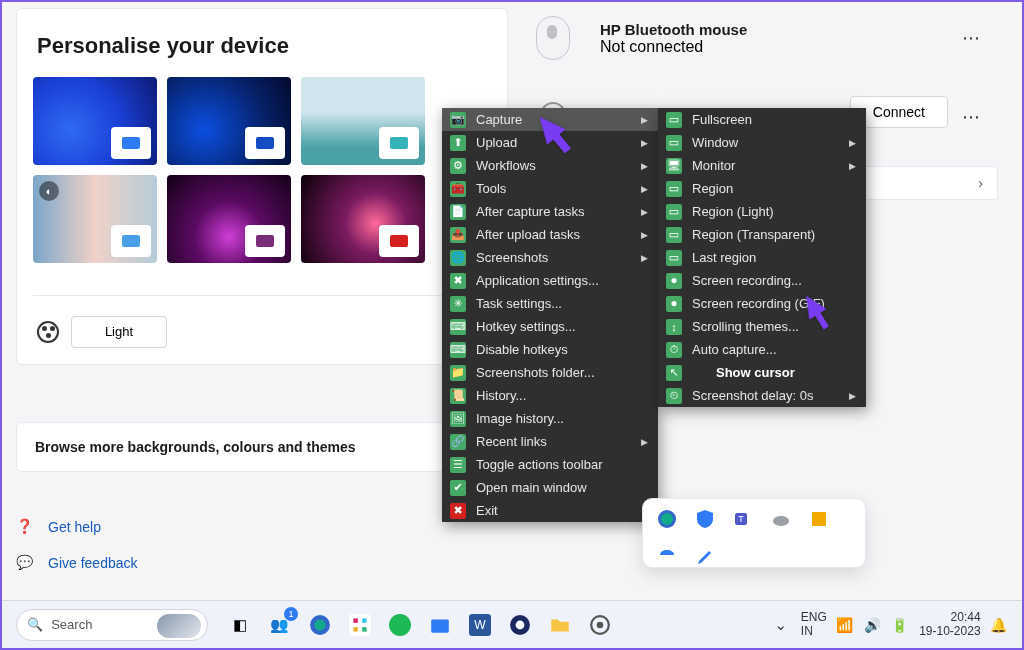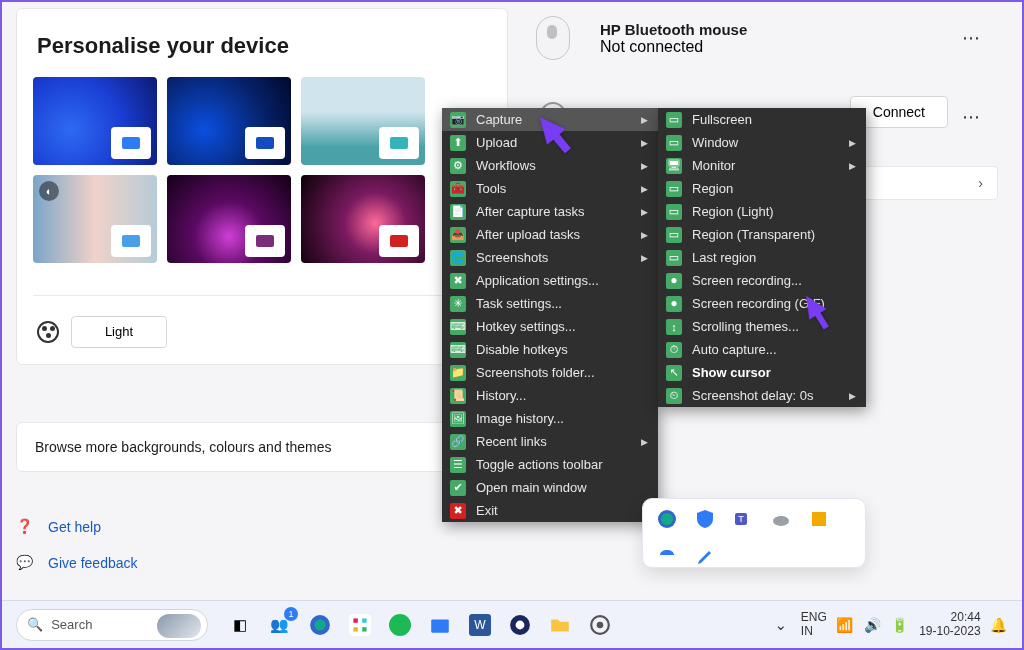--- a/index.html
+++ b/index.html
@@ -22,21 +22,21 @@
   .t6 { background: radial-gradient(circle at 60% 55%, #ff6a9a 0%, #7a1a60 35%, #0b0008 100%);}
   .c-blue{background:#2f7bf5;} .c-dblue{background:#144cc2;} .c-teal{background:#34b3b8;}
   .c-lblue{background:#4aa0e8;} .c-purple{background:#7a2d78;} .c-red{background:#d52020;}
 
   .colour-row{display:flex;align-items:center;gap:12px;margin-top:32px;border-top:1px solid #e8e8ee;padding-top:20px;}
   .palette-icon{width:22px;height:22px;border:2px solid #333;border-radius:50%;position:relative;margin-left:4px;}
   .palette-icon::before{content:"";position:absolute;width:5px;height:5px;border-radius:50%;background:#333;left:3px;top:3px;box-shadow:8px 0 0 #333, 4px 7px 0 #333;}
   .colour-label{font-size:14px;color:#1b1b1b;flex:1;}
   .light-btn{width:96px;height:32px;border:1px solid #d5d5dc;border-radius:4px;background:#fff;font-size:13px;text-align:center;line-height:30px;margin-right:4px;}
 
-  .browse-row{position:absolute;left:14px;top:420px;width:492px;background:#fff;border:1px solid #e6e6ec;border-radius:6px;padding:16px 18px;font-size:14px;color:#1b1b1b;}
+  .browse-row{position:absolute;left:14px;top:420px;width:492px;background:#fff;border:1px solid #e6e6ec;border-radius:6px;padding:16px 18px;font-size:14px;color:#1b1b1b;font-weight:bold;}
 
   .help-link{position:absolute;left:14px;display:flex;align-items:center;gap:14px;font-size:14px;color:#185abd;cursor:pointer;}
   .help1{top:516px;} .help2{top:552px;}
   .help-ic{width:18px;height:18px;color:#333;}
 
   
   .bt-row{position:absolute;left:520px;top:6px;width:478px;display:flex;align-items:center;padding:8px 14px;gap:16px;}
   .bt-ico{width:34px;height:44px;border:1px solid #c6c6cc;border-radius:17px;position:relative;margin-right:14px;background:#f3f3f6;}
   .bt-ico::after{content:"";position:absolute;left:10px;top:8px;width:10px;height:14px;background:#bfc0c5;border-radius:5px;}
   .bt-name{font-size:15px;font-weight:600;color:#1b1b1b;}
@@ -51,21 +51,21 @@
   .chev{margin-left:auto;font-size:14px;color:#555;}
 
   
   .menu{position:absolute;background:#2f2f2f;color:#e6e6e6;font-size:13px;box-shadow:2px 4px 14px rgba(0,0,0,0.4);}
   .menu .row{display:flex;align-items:center;height:23px;padding:0 10px 0 8px;gap:10px;cursor:pointer;}
   .menu .row.hl{background:#565656;}
   .menu .ic{width:16px;height:16px;display:flex;align-items:center;justify-content:center;font-size:11px;border-radius:2px;}
   .menu .arrow{margin-left:auto;font-size:9px;color:#cfcfcf;}
   .menu1{left:440px;top:106px;width:216px;}
   .menu2{left:656px;top:106px;width:208px;}
-  .bold{font-weight:700;color:#fff;}
+  .bold{font-weight:700;color:#fff;margin-left:24px;}
 
   
   .parrow{position:absolute;width:0;height:0;pointer-events:none;filter:drop-shadow(0 0 2px rgba(0,0,0,0.3));}
   .pa1{left:534px;top:112px;border-left:12px solid transparent;border-right:12px solid transparent;border-bottom:26px solid #7a3cf2;transform:rotate(-40deg);}
   .pa1::after{content:"";position:absolute;left:-4px;top:22px;width:8px;height:22px;background:#7a3cf2;}
   .pa2{left:800px;top:292px;border-left:10px solid transparent;border-right:10px solid transparent;border-bottom:22px solid #7a3cf2;transform:rotate(-32deg);}
   .pa2::after{content:"";position:absolute;left:-3px;top:18px;width:6px;height:20px;background:#7a3cf2;}
   .pa3{left:680px;top:514px;border-left:10px solid transparent;border-right:10px solid transparent;border-bottom:22px solid #7a3cf2;transform:rotate(-42deg);}
   .pa3::after{content:"";position:absolute;left:-3px;top:18px;width:6px;height:26px;background:#7a3cf2;}
 

